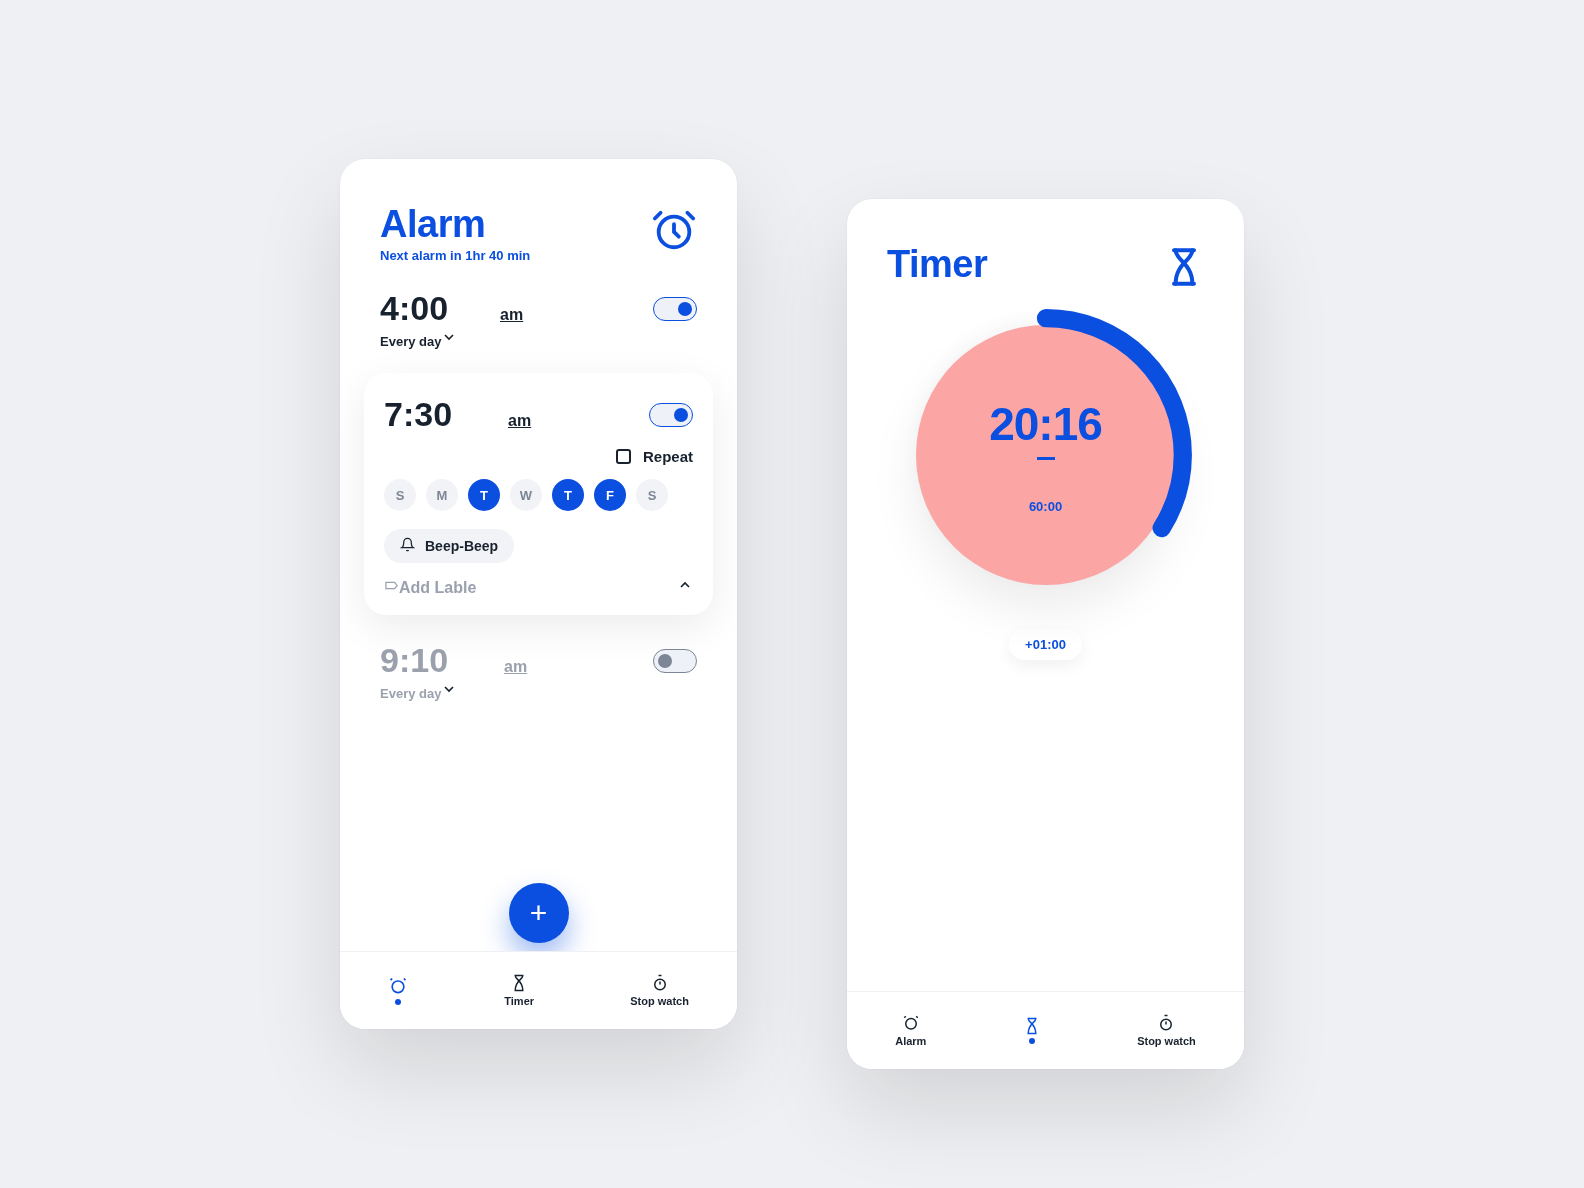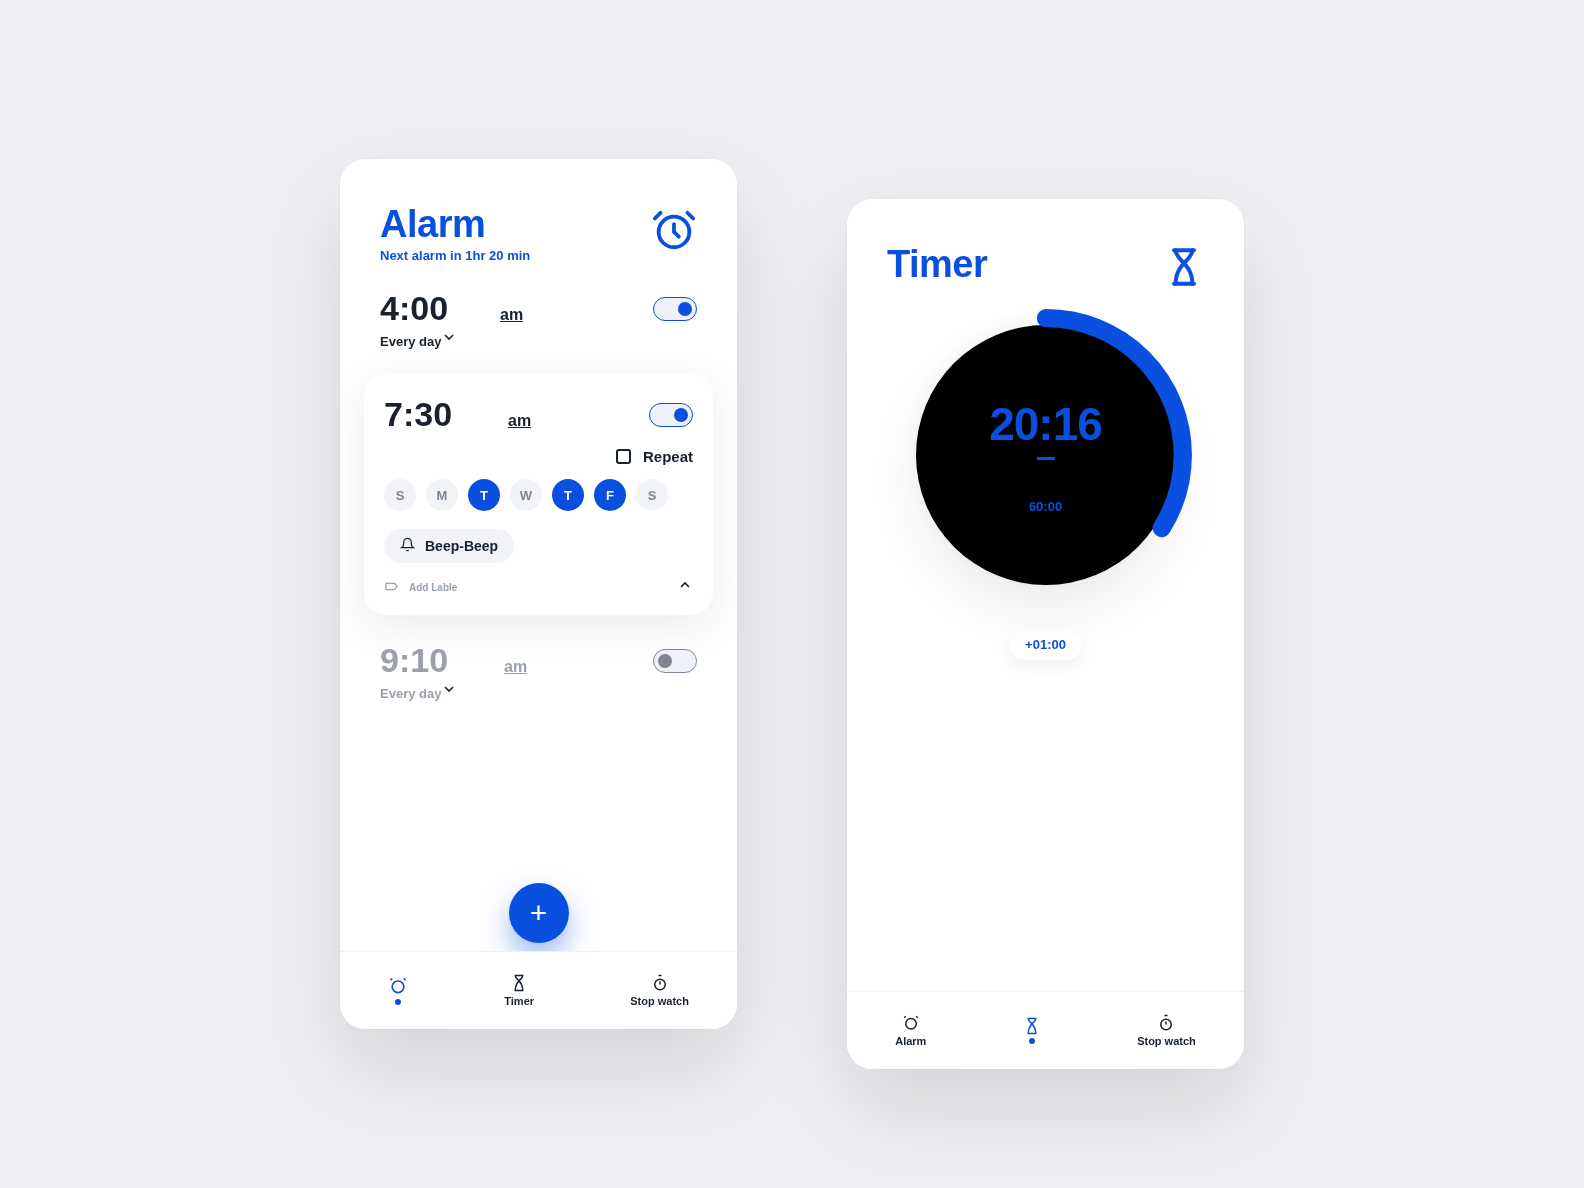--- a/index.html
+++ b/index.html
@@ -54,21 +54,21 @@
     padding: 22px 20px 18px 20px;
   }
   .card .time { font-size: 34px; }
   .repeat-row { display: flex; align-items: center; gap: 12px; margin-top: 14px; font-size: 15px; font-weight: 600; color: #18222e; justify-content: flex-end; }
   .chk { width: 15px; height: 15px; border: 2px solid #18222e; border-radius: 3px; }
   .days { display: flex; gap: 10px; margin-top: 14px; }
   .day { width: 32px; height: 32px; border-radius: 50%; background: #f2f3f7; color: #7d8696; font-size: 13px; font-weight: 700; display: flex; align-items: center; justify-content: center; }
   .day.on { background: #0b4fe0; color: #fff; }
   .chip { display: inline-flex; align-items: center; gap: 10px; background: #f2f3f7; border-radius: 18px; padding: 8px 16px; font-size: 14px; font-weight: 600; color: #18222e; margin-top: 18px; }
   .label-row { display: flex; align-items: center; justify-content: space-between; margin-top: 14px; }
-  .label-add { display: flex; align-items: center; gap: 10px; font-size: 10px; font-weight: 600; color: #9aa1ad; }
+  .label-add { display: flex; align-items: flex-end; gap: 0; font-size: 16px; font-weight: 600; color: #9aa1ad; }
 
   
   .alarm-item.disabled .time, .alarm-item.disabled .ampm, .alarm-item.disabled .sub { color: #9aa1ad; }
 
   
   .fab {
     position: absolute; left: 50%; transform: translateX(-50%); bottom: 86px;
     width: 60px; height: 60px; border-radius: 50%;
     background: #0b4fe0; color: #fff; display: flex; align-items: center; justify-content: center;
     font-size: 30px; font-weight: 300; box-shadow: 0 14px 28px rgba(11,79,224,0.4);
@@ -78,41 +78,41 @@
   .nav { position: absolute; bottom: 0; left: 0; right: 0; height: 78px; border-top: 1px solid #eef0f3;
     display: flex; align-items: center; justify-content: space-around; background: #fff; }
   .nav-item { display: flex; flex-direction: column; align-items: center; gap: 3px; color: #18222e; font-size: 11px; font-weight: 600; }
   .nav-item.active { color: #0b4fe0; }
   .nav-item .dot { width: 6px; height: 6px; border-radius: 50%; background: #0b4fe0; }
   .nav-item .lbl { min-height: 12px; }
 
   
   .timer-wrap { display: flex; flex-direction: column; align-items: center; padding-top: 26px; }
   .dial {
-    width: 260px; height: 260px; border-radius: 50%; background: #000000;
+    width: 260px; height: 260px; border-radius: 50%; background: #fca5a5;
     box-shadow: 0 24px 50px rgba(0,0,0,0.08), 0 -6px 18px rgba(0,0,0,0.03);
     position: relative; display: flex; flex-direction: column; align-items: center; justify-content: center;
   }
   .arc { position: absolute; inset: -22px; }
   .t-time { font-size: 46px; font-weight: 800; color: #0b4fe0; letter-spacing: -1px; }
   .t-line { width: 18px; height: 3px; background: #0b4fe0; margin: 6px 0 6px 0; }
   .t-total { font-size: 13px; font-weight: 700; color: #0b4fe0; margin-top: 33px; }
   .t-chip { margin-top: 44px; display: inline-block; padding: 8px 16px; border-radius: 18px; box-shadow: 0 6px 16px rgba(0,0,0,0.06); font-size: 13px; font-weight: 700; color: #0b4fe0; }
   .t-actions { display: flex; align-items: center; justify-content: space-between; width: 100%; padding: 0 56px; margin-top: 56px; font-size: 16px; font-weight: 700; color: #18222e; }
   .pause-btn { width: 58px; height: 58px; border-radius: 50%; background: #0b4fe0; display: flex; align-items: center; justify-content: center; box-shadow: 0 14px 28px rgba(11,79,224,0.4); }
   .pause-btn .bar { width: 5px; height: 20px; background: #fff; margin: 0 3px; border-radius: 2px; }
 </style>
 </head>
 <body>
 
 <div class="phone phone-1">
   <div class="header">
     <div>
       <div class="title">Alarm</div>
-      <div class="subtitle">Next alarm in 1hr 20 min</div>
+      <div class="subtitle">Next alarm in 1hr 40 min</div>
     </div>
     <span class="header-icon">
       <svg width="46" height="46" viewBox="0 0 24 24" fill="none" stroke="currentColor" stroke-width="2" stroke-linecap="round">
         <circle cx="12" cy="13" r="8"></circle>
           <path d="M12 9v4l2.5 2.5"></path>
           <path d="M5 3 2 6"></path>
           <path d="M19 3l3 3"></path>
       </svg>
     </span>
   </div>

